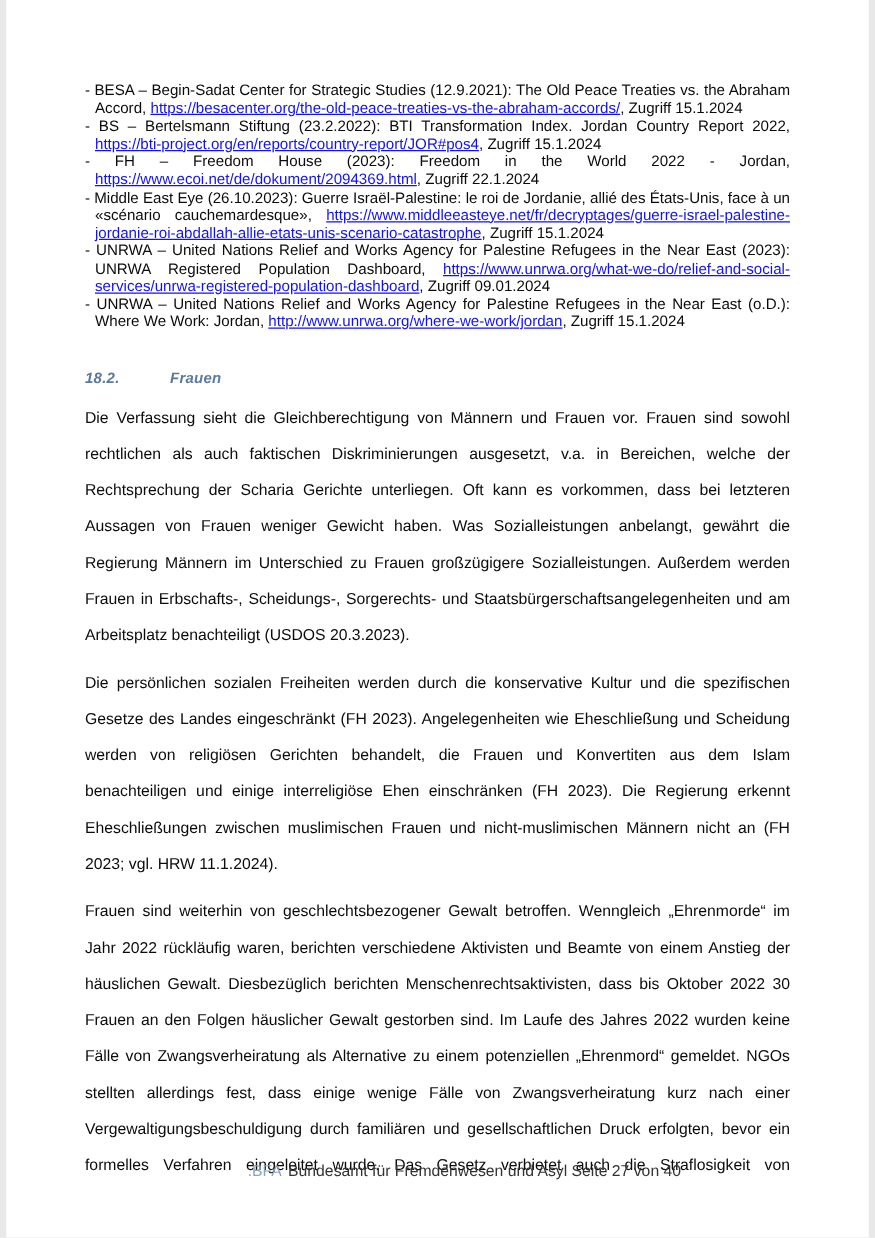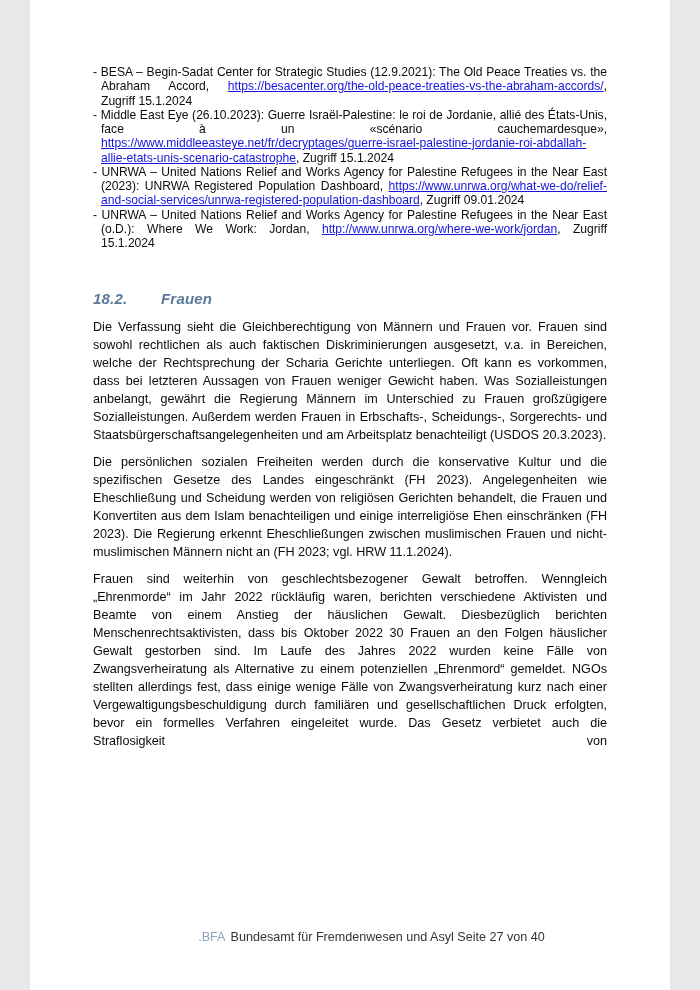--- a/index.html
+++ b/index.html
@@ -1,20 +1,20 @@
 <!DOCTYPE html>
 <html><head>
 <meta charset="utf-8">
 <style>
   * { margin: 0; padding: 0; box-sizing: border-box; }
   html, body { background: #e8e8e8; }
   body { font-family: "Liberation Sans", sans-serif; }
   .page {
     position: relative;
-    width: 640px;
+    width: 690px;
     height: 990px;
     margin: 0 auto;
     background: #ffffff;
     color: #0b0b0b;
     padding: 65px 63px 0 63px;
     overflow: hidden;
   }
   
   .bibliography {
     font-size: 12.1px;
@@ -27,33 +27,33 @@
   }
   .bib-entry .dash { white-space: pre; }
   a.doclink {
     color: #1414dd;
     text-decoration: underline;
     overflow-wrap: break-word;
     cursor: pointer;
   }
   
   .section-heading {
-    margin-top: 40px;
+    margin-top: 30px;
     color: #5b7a9b;
-    font-size: 15px;
+    font-size: 12px;
     font-weight: bold;
     font-style: italic;
     letter-spacing: 0.2px;
   }
   .sec-num { display: inline-block; width: 68px; }
   
   .section-body { margin-top: 11px; }
   .body-para {
     font-size: 12.6px;
-    line-height: 18px;
+    line-height: 29px;
     text-align: justify;
     margin-bottom: 9px;
   }
   .body-para.last-cut { text-align-last: justify; margin-bottom: 0; }
   
   .footer {
     position: absolute;
     left: 0;
     right: 0;
     top: 930px;
@@ -67,20 +67,22 @@
     margin-right: 5px;
   }
 </style>
 </head>
 <body>
 
 <div class="page">
 
   <div class="bibliography" id="bibliography">
       <div class="bib-entry"><span class="dash">- </span><span>BESA – Begin-Sadat Center for Strategic Studies (12.9.2021): The Old Peace Treaties vs. the Abraham Accord, </span><a class="doclink" href="#">https://besacenter.org/the-old-peace-treaties-vs-the-abraham-accords/</a><span>, Zugriff 15.1.2024</span></div>
+      <div class="bib-entry"><span class="dash">- </span><span>BS – Bertelsmann Stiftung (23.2.2022): BTI Transformation Index. Jordan Country Report 2022, </span><a class="doclink" href="#">https://bti-project.org/en/reports/country-report/JOR#pos4</a><span>, Zugriff 15.1.2024</span></div>
+      <div class="bib-entry"><span class="dash">- </span><span>FH – Freedom House (2023): Freedom in the World 2022 - Jordan, </span><a class="doclink" href="#">https://www.ecoi.net/de/dokument/2094369.html</a><span>, Zugriff 22.1.2024</span></div>
       <div class="bib-entry"><span class="dash">- </span><span>Middle East Eye (26.10.2023): Guerre Israël-Palestine: le roi de Jordanie, allié des États-Unis, face à un «scénario cauchemardesque», </span><a class="doclink" href="#">https://www.middleeasteye.net/fr/decryptages/guerre-israel-palestine-jordanie-roi-abdallah-allie-etats-unis-scenario-catastrophe</a><span>, Zugriff 15.1.2024</span></div>
       <div class="bib-entry"><span class="dash">- </span><span>UNRWA – United Nations Relief and Works Agency for Palestine Refugees in the Near East (2023): UNRWA Registered Population Dashboard, </span><a class="doclink" href="#">https://www.unrwa.org/what-we-do/relief-and-social-services/unrwa-registered-population-dashboard</a><span>, Zugriff 09.01.2024</span></div>
       <div class="bib-entry"><span class="dash">- </span><span>UNRWA – United Nations Relief and Works Agency for Palestine Refugees in the Near East (o.D.): Where We Work: Jordan, </span><a class="doclink" href="#">http://www.unrwa.org/where-we-work/jordan</a><span>, Zugriff 15.1.2024</span></div>
     </div>
 
   <div class="section-heading">
     <span class="sec-num">18.2.</span><span class="sec-title">Frauen</span>
   </div>
 
   <div class="section-body" id="section-body">

